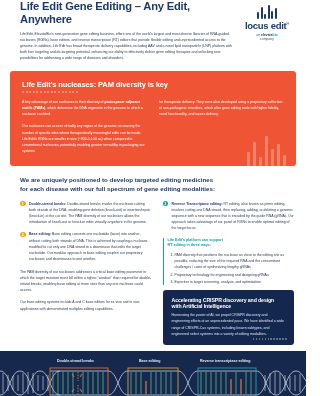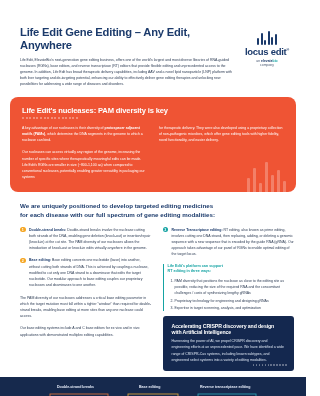--- a/index.html
+++ b/index.html
@@ -6,21 +6,21 @@
   body{
     width:306px;height:396px;overflow:hidden;
     background:#ffffff;
     font-family:"Liberation Sans", sans-serif;
     color:#1b2a4a;
     -webkit-font-smoothing:antialiased;
   }
   .page{position:relative;width:306px;height:396px;background:#fff;}
 
   
-  .header{display:flex;padding:26px 12px 6px 20px;gap:6px;}
+  .header{display:flex;padding:0 12px 6px 20px;gap:6px;}
   .header-left{flex:1;min-width:0;}
   .doc-title{
     font-size:11.2px;font-weight:bold;color:#1b3a6b;
     letter-spacing:-0.2px;margin:0 0 5px 0;line-height:1.15;
   }
   .intro{
     font-size:3.5px;line-height:1.72;color:#2b3a52;margin:0;
     text-align:left;
   }
   .header-right{width:54px;flex:none;padding-top:4px;text-align:center;}
@@ -31,21 +31,21 @@
     margin-top:2px;line-height:1;
   }
   .logo-word sup{font-size:4px;vertical-align:super;}
   .logo-sub{font-size:3.4px;color:#4a5a74;margin-top:2.5px;line-height:1.3;}
   .logo-sub b{color:#1b3a6b;}
   .logo-sub .tealword{color:#15a3a3;}
 
   
   .orange{
     position:relative;margin:4px 10px 0 10px;background:#ef5434;
-    border-radius:8px;padding:9px 12px 11px 12px;overflow:hidden;color:#fff;
+    border-radius:3px;padding:9px 12px 11px 12px;overflow:hidden;color:#fff;
   }
   .orange h2{font-size:7.6px;font-weight:bold;margin:0 0 2px 0;letter-spacing:-0.15px;}
   .dotrow{display:flex;gap:1.6px;margin:0 0 6px 0;}
   .dotrow i{display:block;width:2px;height:2px;border-radius:50%;background:rgba(255,255,255,.45);}
   .ocols{display:flex;gap:12px;position:relative;z-index:2;}
   .ocol{flex:1;min-width:0;}
   .ocol p{font-size:3.5px;line-height:1.78;margin:0 0 6px 0;color:#fff;}
   .ocol p:last-child{margin-bottom:0;}
   .obars{position:absolute;right:10px;bottom:0;display:flex;align-items:flex-end;gap:2.5px;height:34px;z-index:1;}
   .obars i{display:block;width:3.5px;background:rgba(255,255,255,.26);border-radius:1px 1px 0 0;}

